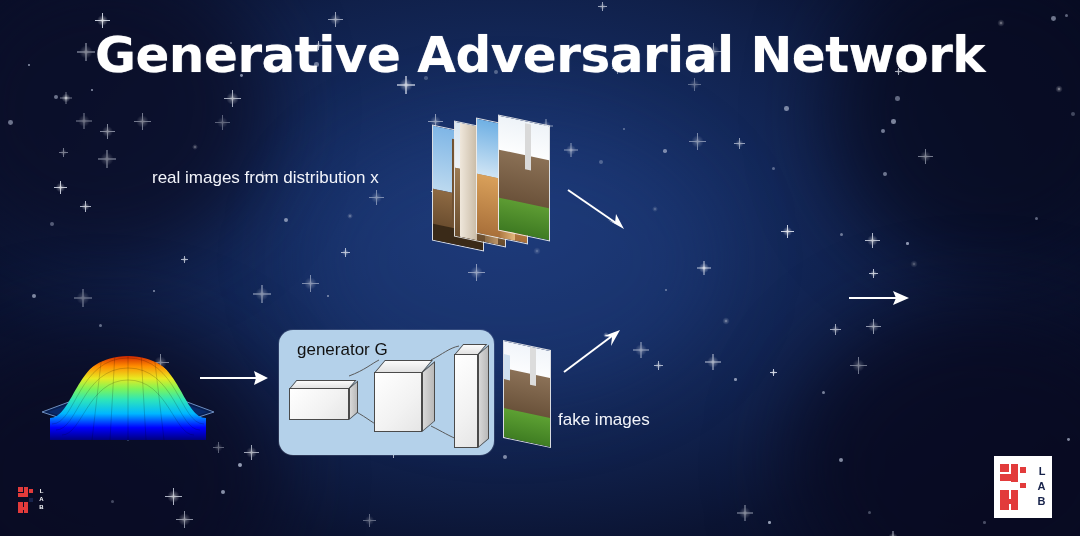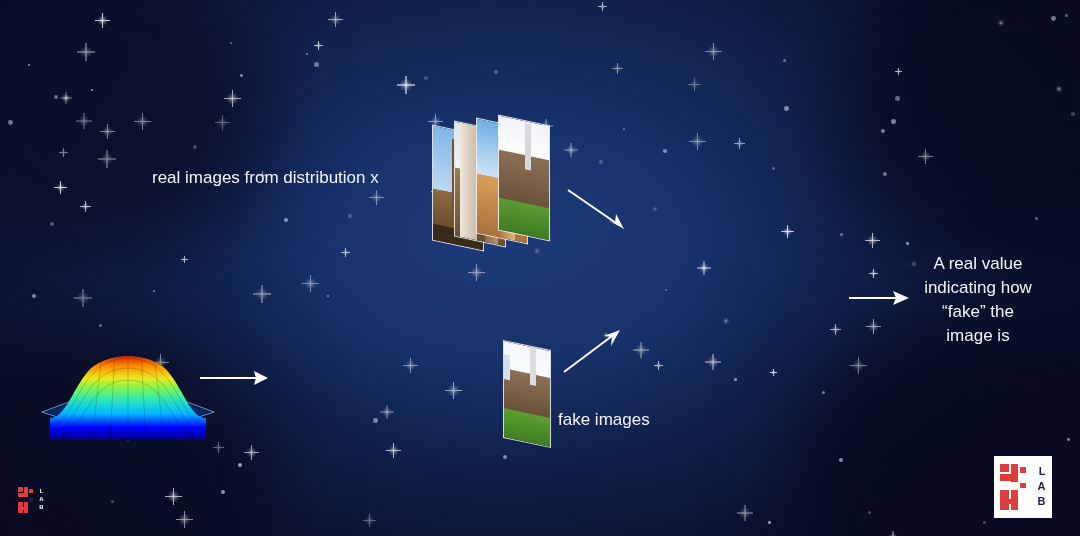--- a/index.html
+++ b/index.html
@@ -229,20 +229,21 @@
       <div class="star spark" style="width: 17.7215px; height: 17.7215px; opacity: 0.51; left: 253px; top: 285px;"></div>
       <div class="star dot" style="width: 2.09312px; height: 2.09312px; opacity: 0.77; left: 91px; top: 89px;"></div>
       <div class="star spark" style="width: 8.80189px; height: 8.80189px; opacity: 0.8; left: 869px; top: 269px;"></div>
       <div class="star dot" style="width: 3.99731px; height: 3.99731px; opacity: 0.79; left: 238px; top: 463px;"></div>
       <div class="star dot" style="width: 4.88446px; height: 4.88446px; opacity: 0.57; left: 8px; top: 120px;"></div>
       <div class="star spark" style="width: 7.26402px; height: 7.26402px; opacity: 0.73; left: 895px; top: 68px;"></div>
       <div class="star spark" style="width: 13.3574px; height: 13.3574px; opacity: 0.73; left: 431px; top: 185px;"></div>
       <div class="star spark" style="width: 14.5542px; height: 14.5542px; opacity: 0.37; left: 215px; top: 115px;"></div>
     </div>
 
+  <div id="title">Generative Adversarial Network</div>
 
   <div id="real-stack" style="position:absolute;left:432px;top:118px;width:120px;height:140px;">
     <div class="photo" style="left:0px;top:12px;width:52px;height:116px;transform:skewY(12deg);">
       <div class="sky" style="height:55%;background:linear-gradient(180deg,#7fb6e6,#bcd9ef);"></div>
       <div class="ground" style="height:45%;background:linear-gradient(180deg,#8e6a43,#5c4126);"></div>
       <div class="tower" style="left:38%;top:8%;width:22%;height:80%;background:linear-gradient(90deg,#6d4f31,#a37a4e);"></div>
       <div class="tower" style="left:0;bottom:0;width:100%;height:14%;background:#3a2a18;"></div>
     </div>
     <div class="photo" style="left:22px;top:8px;width:52px;height:116px;transform:skewY(12deg);">
       <div class="sky" style="height:40%;background:linear-gradient(180deg,#d8e6f2,#eef3f8);"></div>
@@ -299,20 +300,48 @@
         <line x1="114" y1="18" x2="124" y2="104"></line>
       </g>
     </g>
   </svg>
 
   <svg class="arrow" style="left:200px;top:367px;" width="70" height="22" viewBox="0 0 70 22">
     <line x1="0" y1="11" x2="57" y2="11"></line>
     <polygon points="68,11 54,4 56,11 54,18"></polygon>
   </svg>
 
+  <div id="gen-box">
+    <div id="gen-label">generator G</div>
+
+    <svg class="conn" style="position:absolute;left:0;top:0;" width="215" height="125" viewBox="0 0 215 125">
+      <path d="M70,46 C86,40 92,34 100,30" stroke="#5a5a5a" stroke-width="1" fill="none"></path>
+      <path d="M70,78 C86,86 92,92 100,96" stroke="#5a5a5a" stroke-width="1" fill="none"></path>
+      <path d="M152,30 C164,24 170,18 180,16" stroke="#5a5a5a" stroke-width="1" fill="none"></path>
+      <path d="M152,96 C164,102 170,106 180,110" stroke="#5a5a5a" stroke-width="1" fill="none"></path>
+    </svg>
+
+    <div class="blk" style="left:10px;top:50px;width:70px;height:40px;">
+      <div class="face f-front" style="left:0;top:8px;width:60px;height:32px;"></div>
+      <div class="face f-top" style="left:0;top:0;width:60px;height:9px;transform:skewX(-40deg);transform-origin:bottom left;"></div>
+      <div class="face f-side" style="left:60px;top:8px;width:9px;height:32px;transform:skewY(-40deg);transform-origin:top left;"></div>
+    </div>
+
+    <div class="blk" style="left:95px;top:30px;width:62px;height:72px;">
+      <div class="face f-front" style="left:0;top:12px;width:48px;height:60px;"></div>
+      <div class="face f-top" style="left:0;top:0;width:48px;height:13px;transform:skewX(-40deg);transform-origin:bottom left;"></div>
+      <div class="face f-side" style="left:48px;top:12px;width:13px;height:60px;transform:skewY(-40deg);transform-origin:top left;"></div>
+    </div>
+
+    <div class="blk" style="left:175px;top:14px;width:36px;height:104px;">
+      <div class="face f-front" style="left:0;top:10px;width:24px;height:94px;"></div>
+      <div class="face f-top" style="left:0;top:0;width:24px;height:11px;transform:skewX(-40deg);transform-origin:bottom left;"></div>
+      <div class="face f-side" style="left:24px;top:10px;width:11px;height:94px;transform:skewY(-40deg);transform-origin:top left;"></div>
+    </div>
+  </div>
 
   <div class="photo" style="left:503px;top:345px;width:48px;height:98px;transform:skewY(12deg);">
     <div class="sky" style="height:36%;background:linear-gradient(180deg,#f1f5fa,#ffffff);"></div>
     <div class="ground" style="height:32%;background:linear-gradient(180deg,#5fa334,#3f7d22);"></div>
     <div class="tower" style="left:0;top:28%;width:100%;height:42%;background:linear-gradient(180deg,#8b7157,#6a523a);"></div>
     <div class="tower" style="left:56%;top:0;width:13%;height:40%;background:#dcdcdc;"></div>
     <div class="tower" style="left:0;top:14%;width:14%;height:26%;background:#cfe0ef;"></div>
   </div>
 
   <div class="lbl" id="lbl-fake">fake images</div>
@@ -326,26 +355,20 @@
     <line x1="0" y1="42" x2="48" y2="6"></line>
     <polygon points="56,0 40,6 48,7 47,16"></polygon>
   </svg>
 
 
   <svg class="arrow" style="left:849px;top:287px;" width="62" height="22" viewBox="0 0 62 22">
     <line x1="0" y1="11" x2="48" y2="11"></line>
     <polygon points="60,11 44,4 47,11 44,18"></polygon>
   </svg>
 
-  <div id="lbl-out" class="lbl">
-    <div>A real value</div>
-    <div>indicating how</div>
-    <div>“fake” the</div>
-    <div>image is</div>
-  </div>
 
   <div id="logo-left">
     <div class="mark">
       <div class="qr" style="width:26px;height:26px;">
         <div class="px" style="left:0;top:0;width:5px;height:5px;"></div>
         <div class="px" style="left:6px;top:0;width:4px;height:10px;"></div>
         <div class="px" style="left:0;top:6px;width:10px;height:4px;"></div>
         <div class="px" style="left:11px;top:2px;width:4px;height:4px;"></div>
         <div class="px" style="left:0;top:15px;width:5px;height:11px;"></div>
         <div class="px" style="left:6px;top:15px;width:4px;height:11px;"></div>

